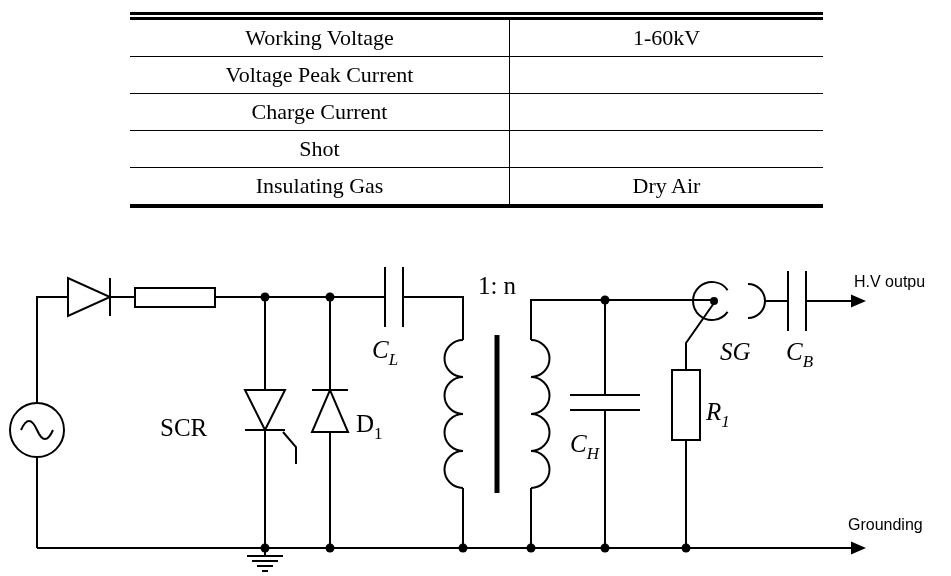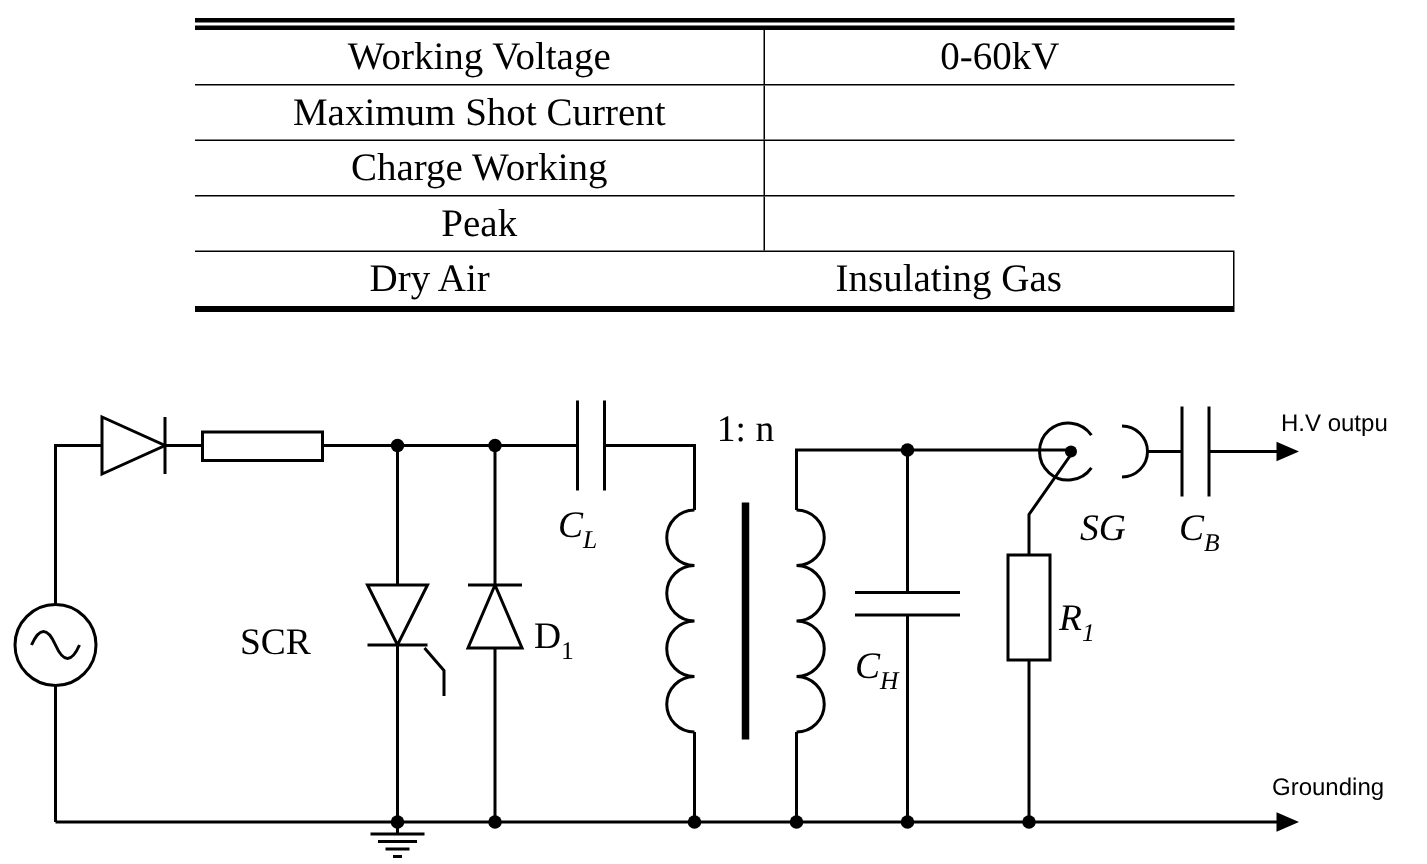--- a/index.html
+++ b/index.html
@@ -4,21 +4,21 @@
 <style>
   html,body { margin:0; padding:0; background:#ffffff; }
   #stage {
     position:relative; width:951px; height:576px; background:#ffffff;
     overflow:hidden; font-family:"Liberation Serif", serif;
   }
   
   .spec-table {
     position:absolute; left:130px; top:12px; width:693px;
     border-top:8px double #000; border-bottom:4px solid #000;
-    font-size:26px; color:#000;
+    font-size:22px; color:#000;
   }
   .t-row { display:flex; border-top:1.5px solid #000; }
   .t-row:first-child { border-top:none; }
   .t-cell { display:flex; align-items:center; justify-content:center; height:36px; }
   .t-label { width:380px; border-right:1.5px solid #000; box-sizing:border-box; }
   .t-value { flex:1; }
   
   #circuit { position:absolute; left:0; top:240px; }
   .wire { stroke:#000; stroke-width:2; fill:none; }
   .thick { stroke:#000; stroke-width:5; fill:none; }
@@ -30,34 +30,34 @@
   .sans { font-family:"Liberation Sans", sans-serif; font-size:16px; fill:#000; }
 </style>
 </head>
 <body>
 
 <div id="stage">
 
   <div class="spec-table">
     <div class="t-row">
       <div class="t-cell t-label">Working Voltage</div>
-      <div class="t-cell t-value">0-60kV</div>
+      <div class="t-cell t-value">1-60kV</div>
     </div>
     <div class="t-row">
-      <div class="t-cell t-label">Maximum Shot Current</div>
+      <div class="t-cell t-label">Voltage Peak Current</div>
     </div>
     <div class="t-row">
-      <div class="t-cell t-label">Charge Working</div>
+      <div class="t-cell t-label">Charge Current</div>
     </div>
     <div class="t-row">
-      <div class="t-cell t-label">Peak</div>
+      <div class="t-cell t-label">Shot</div>
     </div>
     <div class="t-row">
+      <div class="t-cell t-label">Insulating Gas</div>
       <div class="t-cell t-value">Dry Air</div>
-      <div class="t-cell t-label">Insulating Gas</div>
     </div>
   </div>
 
   <svg id="circuit" width="951" height="336" viewBox="0 0 951 336">
 
     <g>
       <circle class="comp" cx="37" cy="190" r="27"></circle>
       <path class="wire" d="M21,190 Q29,172 37,190 Q45,208 53,190"></path>
       <path class="wire" d="M37,163 L37,57 L68,57"></path>
       <path class="wire" d="M37,217 L37,308"></path>

